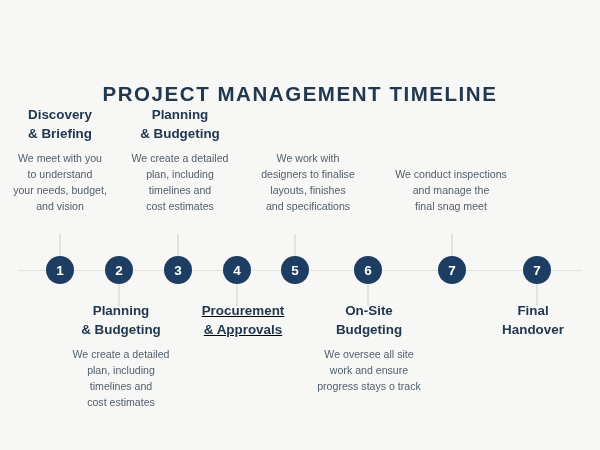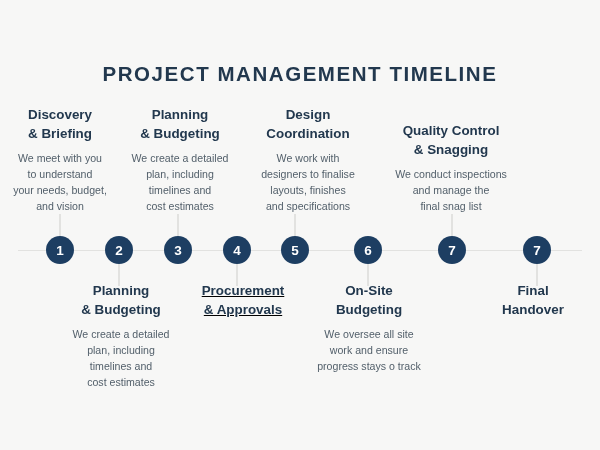--- a/index.html
+++ b/index.html
@@ -11,20 +11,21 @@
     height: 450px;
     background: #f7f7f6;
     font-family: "Liberation Sans", sans-serif;
     overflow: hidden;
     position: relative;
   }
 
   #infographic {
     position: absolute;
     inset: 0;
+    margin-top: 20px;
   }
 
   
   #title {
     position: absolute;
     top: 62px;
     left: 0;
     width: 600px;
     text-align: center;
     font-size: 20.5px;
@@ -150,44 +151,40 @@
       </div>
       <div class="stem down" style="left: 237px;"></div>
       <div class="node" style="left: 237px;">4</div>
       <div class="label-block below" style="width: 128px; left: 179px; text-decoration: underline;">
         <div class="label-heading">Procurement
 &amp; Approvals</div>
       </div>
       <div class="stem up" style="left: 295px;"></div>
       <div class="node" style="left: 295px;">5</div>
       <div class="label-block above" style="width: 130px; left: 243px;">
-        <div class="label-heading">Design
-Coordination</div>
         <div class="label-body">We work with
 designers to finalise
 layouts, finishes
 and specifications</div>
       </div>
       <div class="stem down" style="left: 368px;"></div>
       <div class="node" style="left: 368px;">6</div>
       <div class="label-block below" style="width: 128px; left: 305px;">
         <div class="label-heading">On-Site
 Budgeting</div>
         <div class="label-body">We oversee all site
 work and ensure
 progress stays o track</div>
       </div>
       <div class="stem up" style="left: 452px;"></div>
       <div class="node" style="left: 452px;">7</div>
       <div class="label-block above" style="width: 140px; left: 381px;">
-        <div class="label-heading">Quality Control
-&amp; Snagging</div>
         <div class="label-body">We conduct inspections
 and manage the
-final snag list</div>
+final snag meet</div>
       </div>
       <div class="stem down" style="left: 537px;"></div>
       <div class="node" style="left: 537px;">7</div>
       <div class="label-block below" style="width: 136px; left: 465px;">
         <div class="label-heading">Final
 Handover</div>
       </div>
     </div>
 
 </div>

